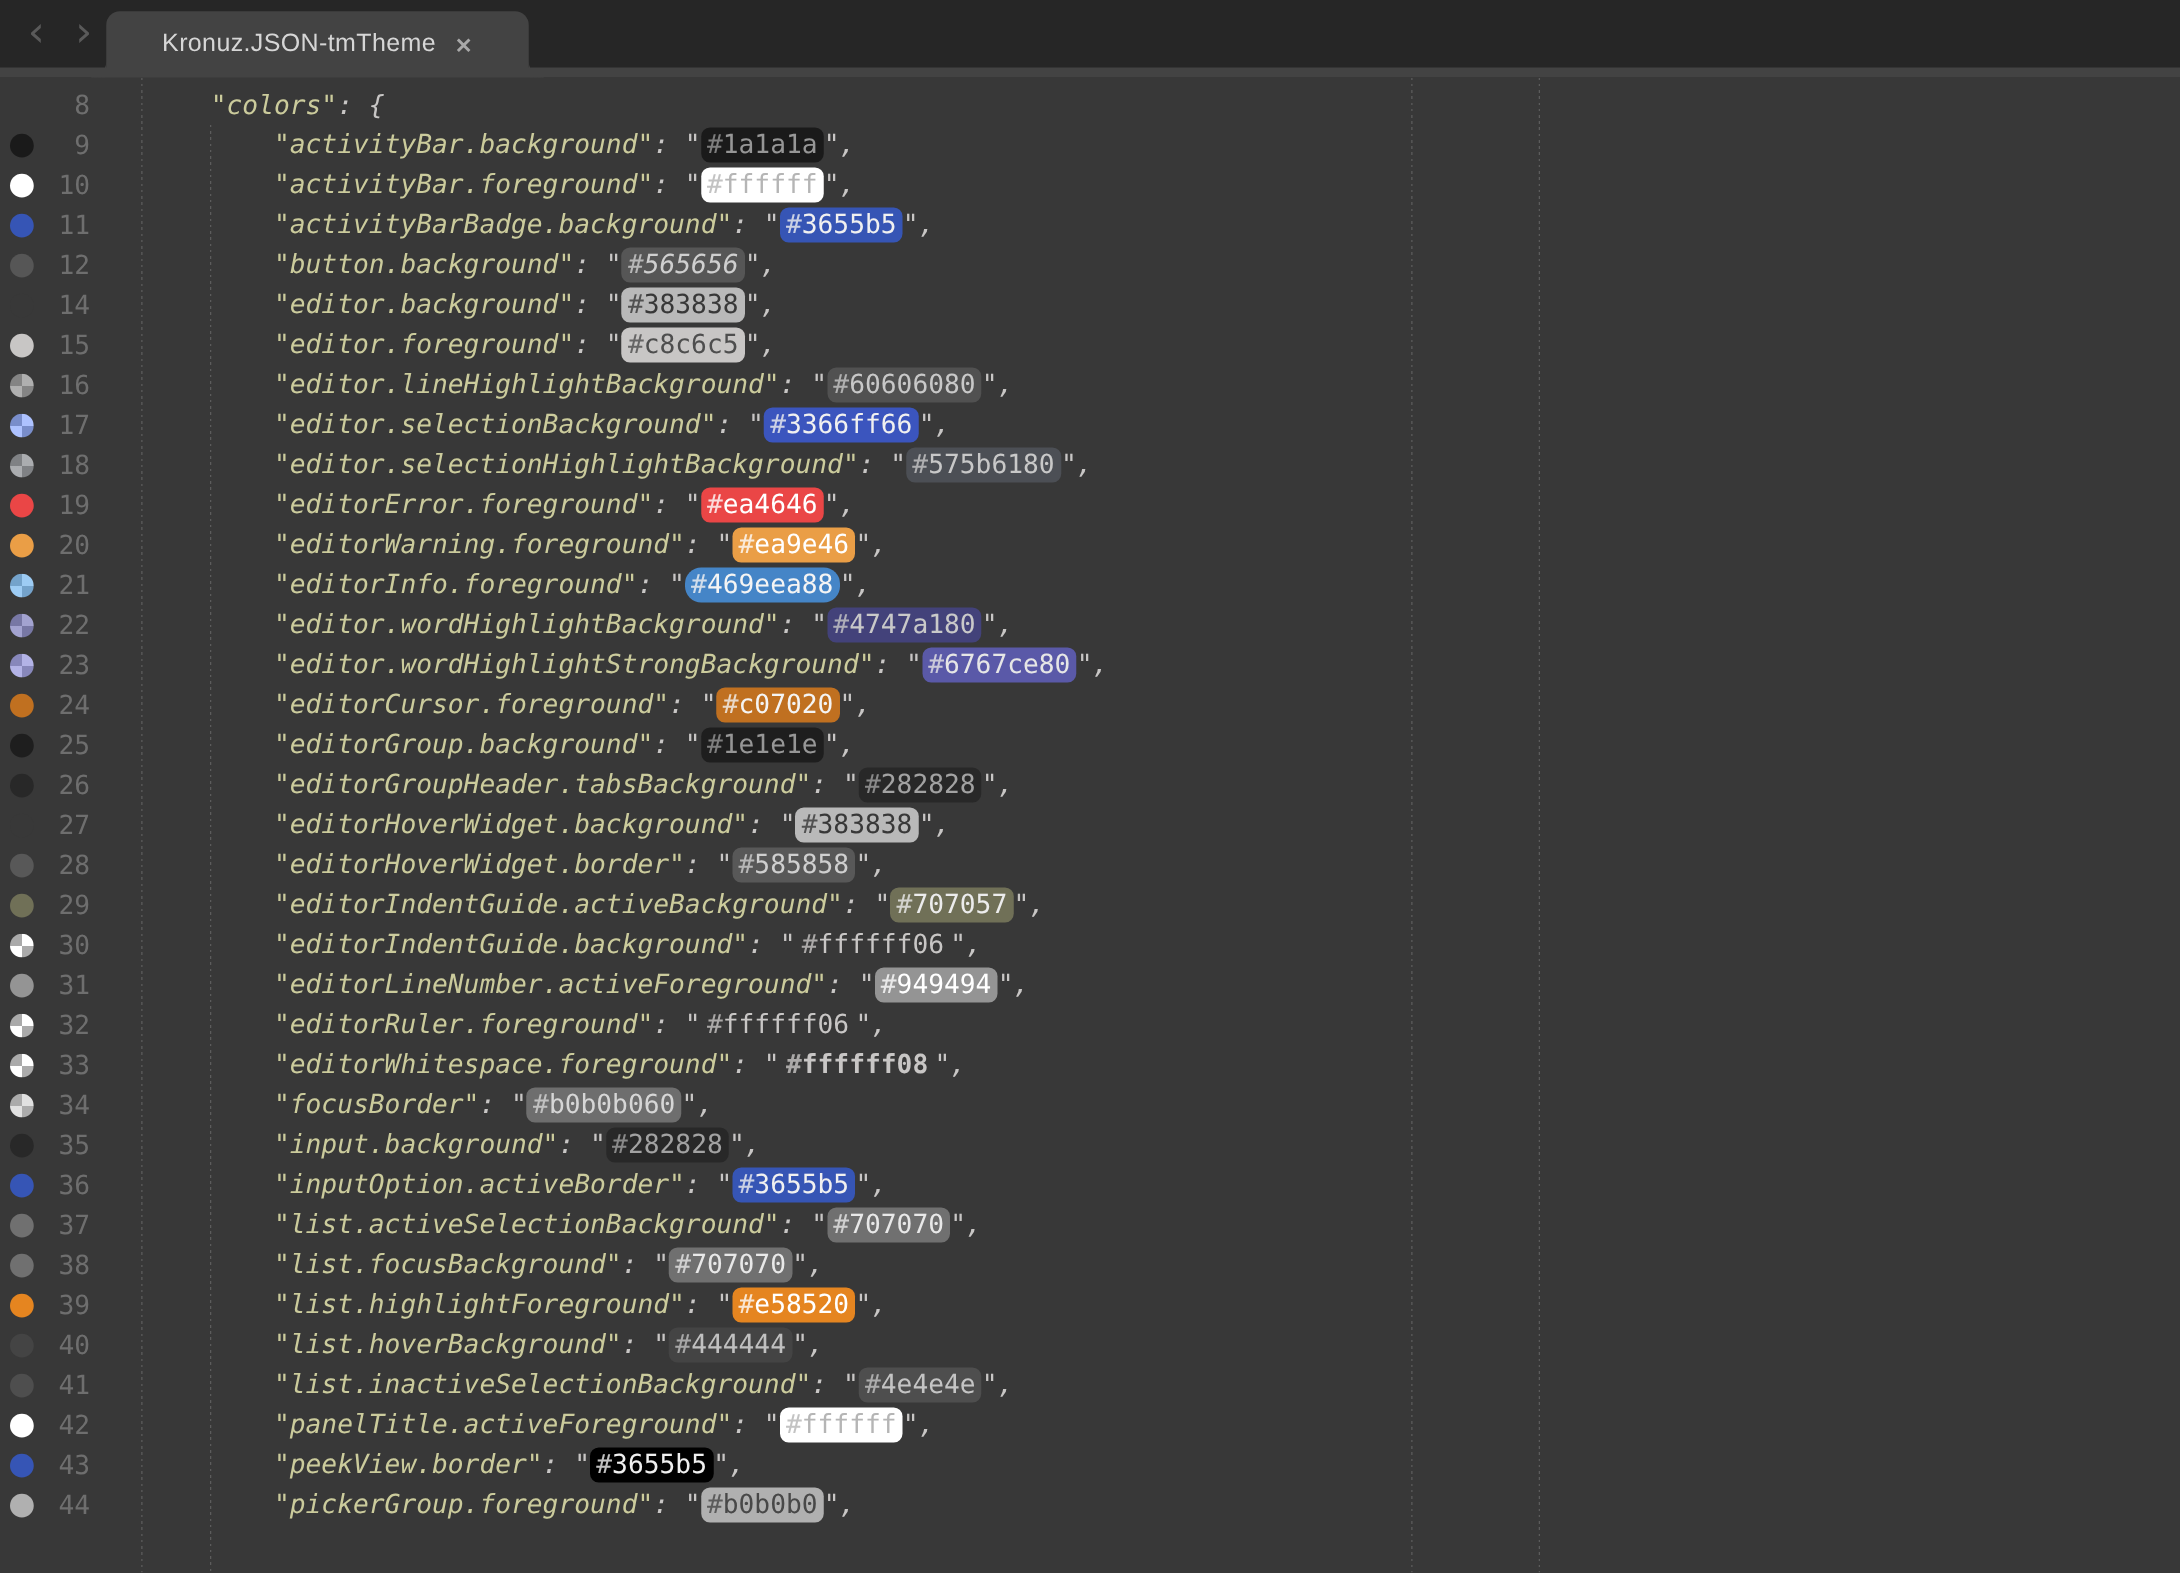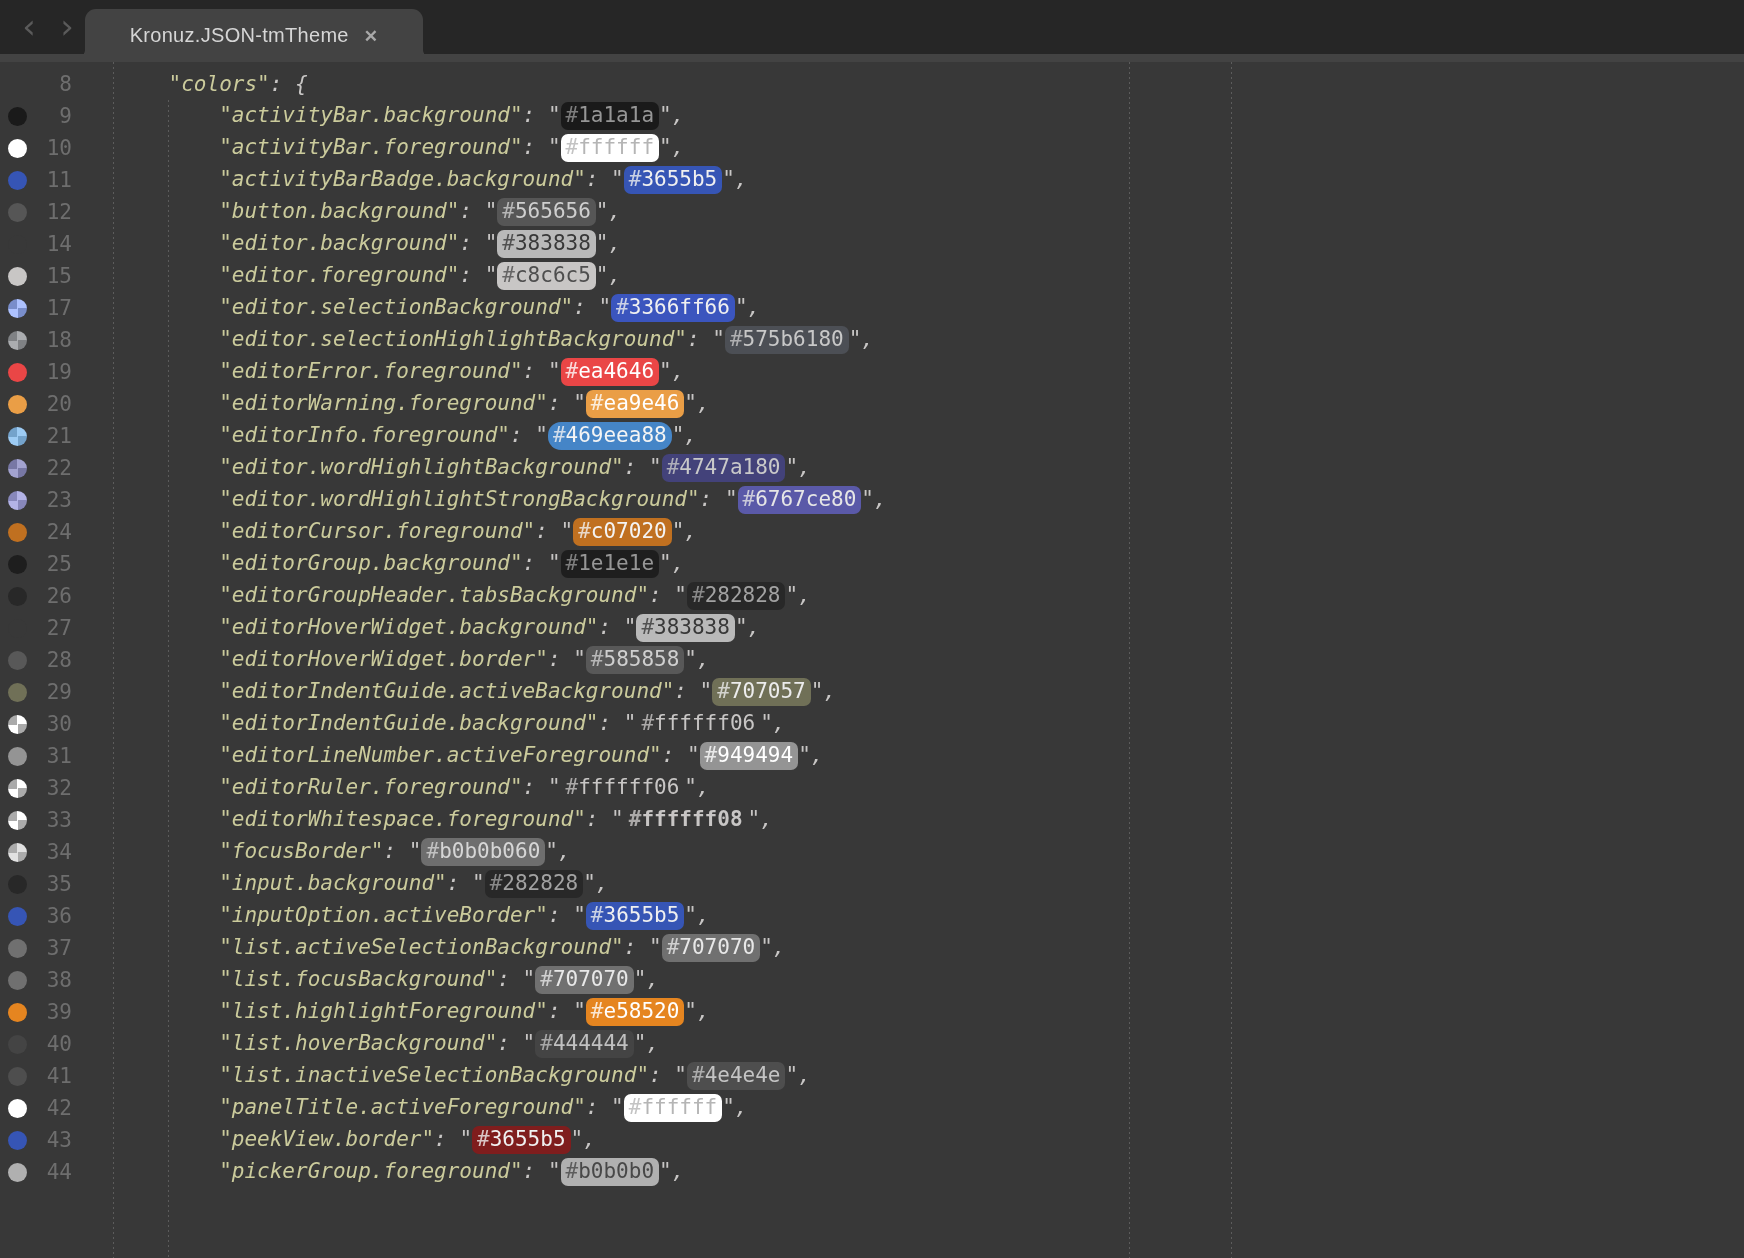--- a/index.html
+++ b/index.html
@@ -92,38 +92,45 @@
           <span class="swatch" style="--sw: #3655b5;"></span>
           <span class="lnum">11</span>
         </div>
         <div class="code"><span class="punct">        </span><span class="key">"activityBarBadge.background"</span><span class="punct">: "</span><span class="pill" style="background: rgb(54, 85, 181); color: rgb(240, 240, 240);"><span class="hash">#</span>3655b5</span><span class="punct">",</span></div>
       </div>
       <div class="row">
         <div class="gutter">
           <span class="swatch" style="--sw: #565656;"></span>
           <span class="lnum">12</span>
         </div>
-        <div class="code"><span class="punct">        </span><span class="key">"button.background"</span><span class="punct">: "</span><span class="pill" style="background: rgb(86, 86, 86); color: rgb(207, 207, 207);"><span class="hash">#</span>565656</span><span class="punct">",</span></div>
+        <div class="code"><span class="punct">        </span><span class="key">"button.background"</span><span class="punct">: "</span><span class="pill" style="background: rgb(86, 86, 86); color: rgb(207, 207, 207); font-style: italic;"><span class="hash">#</span>565656</span><span class="punct">",</span></div>
       </div>
       <div class="row">
         <div class="gutter">
           <span class="swatch" style="--sw: #383838;"></span>
           <span class="lnum">14</span>
         </div>
         <div class="code"><span class="punct">        </span><span class="key">"editor.background"</span><span class="punct">: "</span><span class="pill" style="background: rgb(185, 185, 185); color: rgb(56, 56, 56);"><span class="hash">#</span>383838</span><span class="punct">",</span></div>
       </div>
       <div class="row">
         <div class="gutter">
           <span class="swatch" style="--sw: #c8c6c5;"></span>
           <span class="lnum">15</span>
         </div>
         <div class="code"><span class="punct">        </span><span class="key">"editor.foreground"</span><span class="punct">: "</span><span class="pill" style="background: rgb(200, 198, 197); color: rgb(78, 78, 78);"><span class="hash">#</span>c8c6c5</span><span class="punct">",</span></div>
       </div>
       <div class="row">
         <div class="gutter">
+          <span class="swatch checker" style="--sw: rgba(96,96,96,0.50);"></span>
+          <span class="lnum">16</span>
+        </div>
+        <div class="code"><span class="punct">        </span><span class="key">"editor.lineHighlightBackground"</span><span class="punct">: "</span><span class="pill" style="background: rgb(81, 81, 81); color: rgb(200, 200, 200);"><span class="hash">#</span>60606080</span><span class="punct">",</span></div>
+      </div>
+      <div class="row">
+        <div class="gutter">
           <span class="swatch checker" style="--sw: rgba(51,102,255,0.40);"></span>
           <span class="lnum">17</span>
         </div>
         <div class="code"><span class="punct">        </span><span class="key">"editor.selectionBackground"</span><span class="punct">: "</span><span class="pill" style="background: rgb(59, 85, 190); color: rgb(240, 240, 240);"><span class="hash">#</span>3366ff66</span><span class="punct">",</span></div>
       </div>
       <div class="row">
         <div class="gutter">
           <span class="swatch checker" style="--sw: rgba(87,91,97,0.50);"></span>
           <span class="lnum">18</span>
         </div>
@@ -295,21 +302,21 @@
           <span class="swatch" style="--sw: #ffffff;"></span>
           <span class="lnum">42</span>
         </div>
         <div class="code"><span class="punct">        </span><span class="key">"panelTitle.activeForeground"</span><span class="punct">: "</span><span class="pill" style="background: rgb(255, 255, 255); color: rgb(181, 181, 181);"><span class="hash">#</span>ffffff</span><span class="punct">",</span></div>
       </div>
       <div class="row">
         <div class="gutter">
           <span class="swatch" style="--sw: #3655b5;"></span>
           <span class="lnum">43</span>
         </div>
-        <div class="code"><span class="punct">        </span><span class="key">"peekView.border"</span><span class="punct">: "</span><span class="pill" style="background: #7f1d1d; color: rgb(240, 240, 240);"><span class="hash">#</span>3655b5</span><span class="punct">",</span></div>
+        <div class="code"><span class="punct">        </span><span class="key">"peekView.border"</span><span class="punct">: "</span><span class="pill" style="background: #000000; color: rgb(240, 240, 240);"><span class="hash">#</span>3655b5</span><span class="punct">",</span></div>
       </div>
       <div class="row">
         <div class="gutter">
           <span class="swatch" style="--sw: #b0b0b0;"></span>
           <span class="lnum">44</span>
         </div>
         <div class="code"><span class="punct">        </span><span class="key">"pickerGroup.foreground"</span><span class="punct">: "</span><span class="pill" style="background: rgb(176, 176, 176); color: rgb(72, 72, 72);"><span class="hash">#</span>b0b0b0</span><span class="punct">",</span></div>
       </div>
     </div>
 </main>

